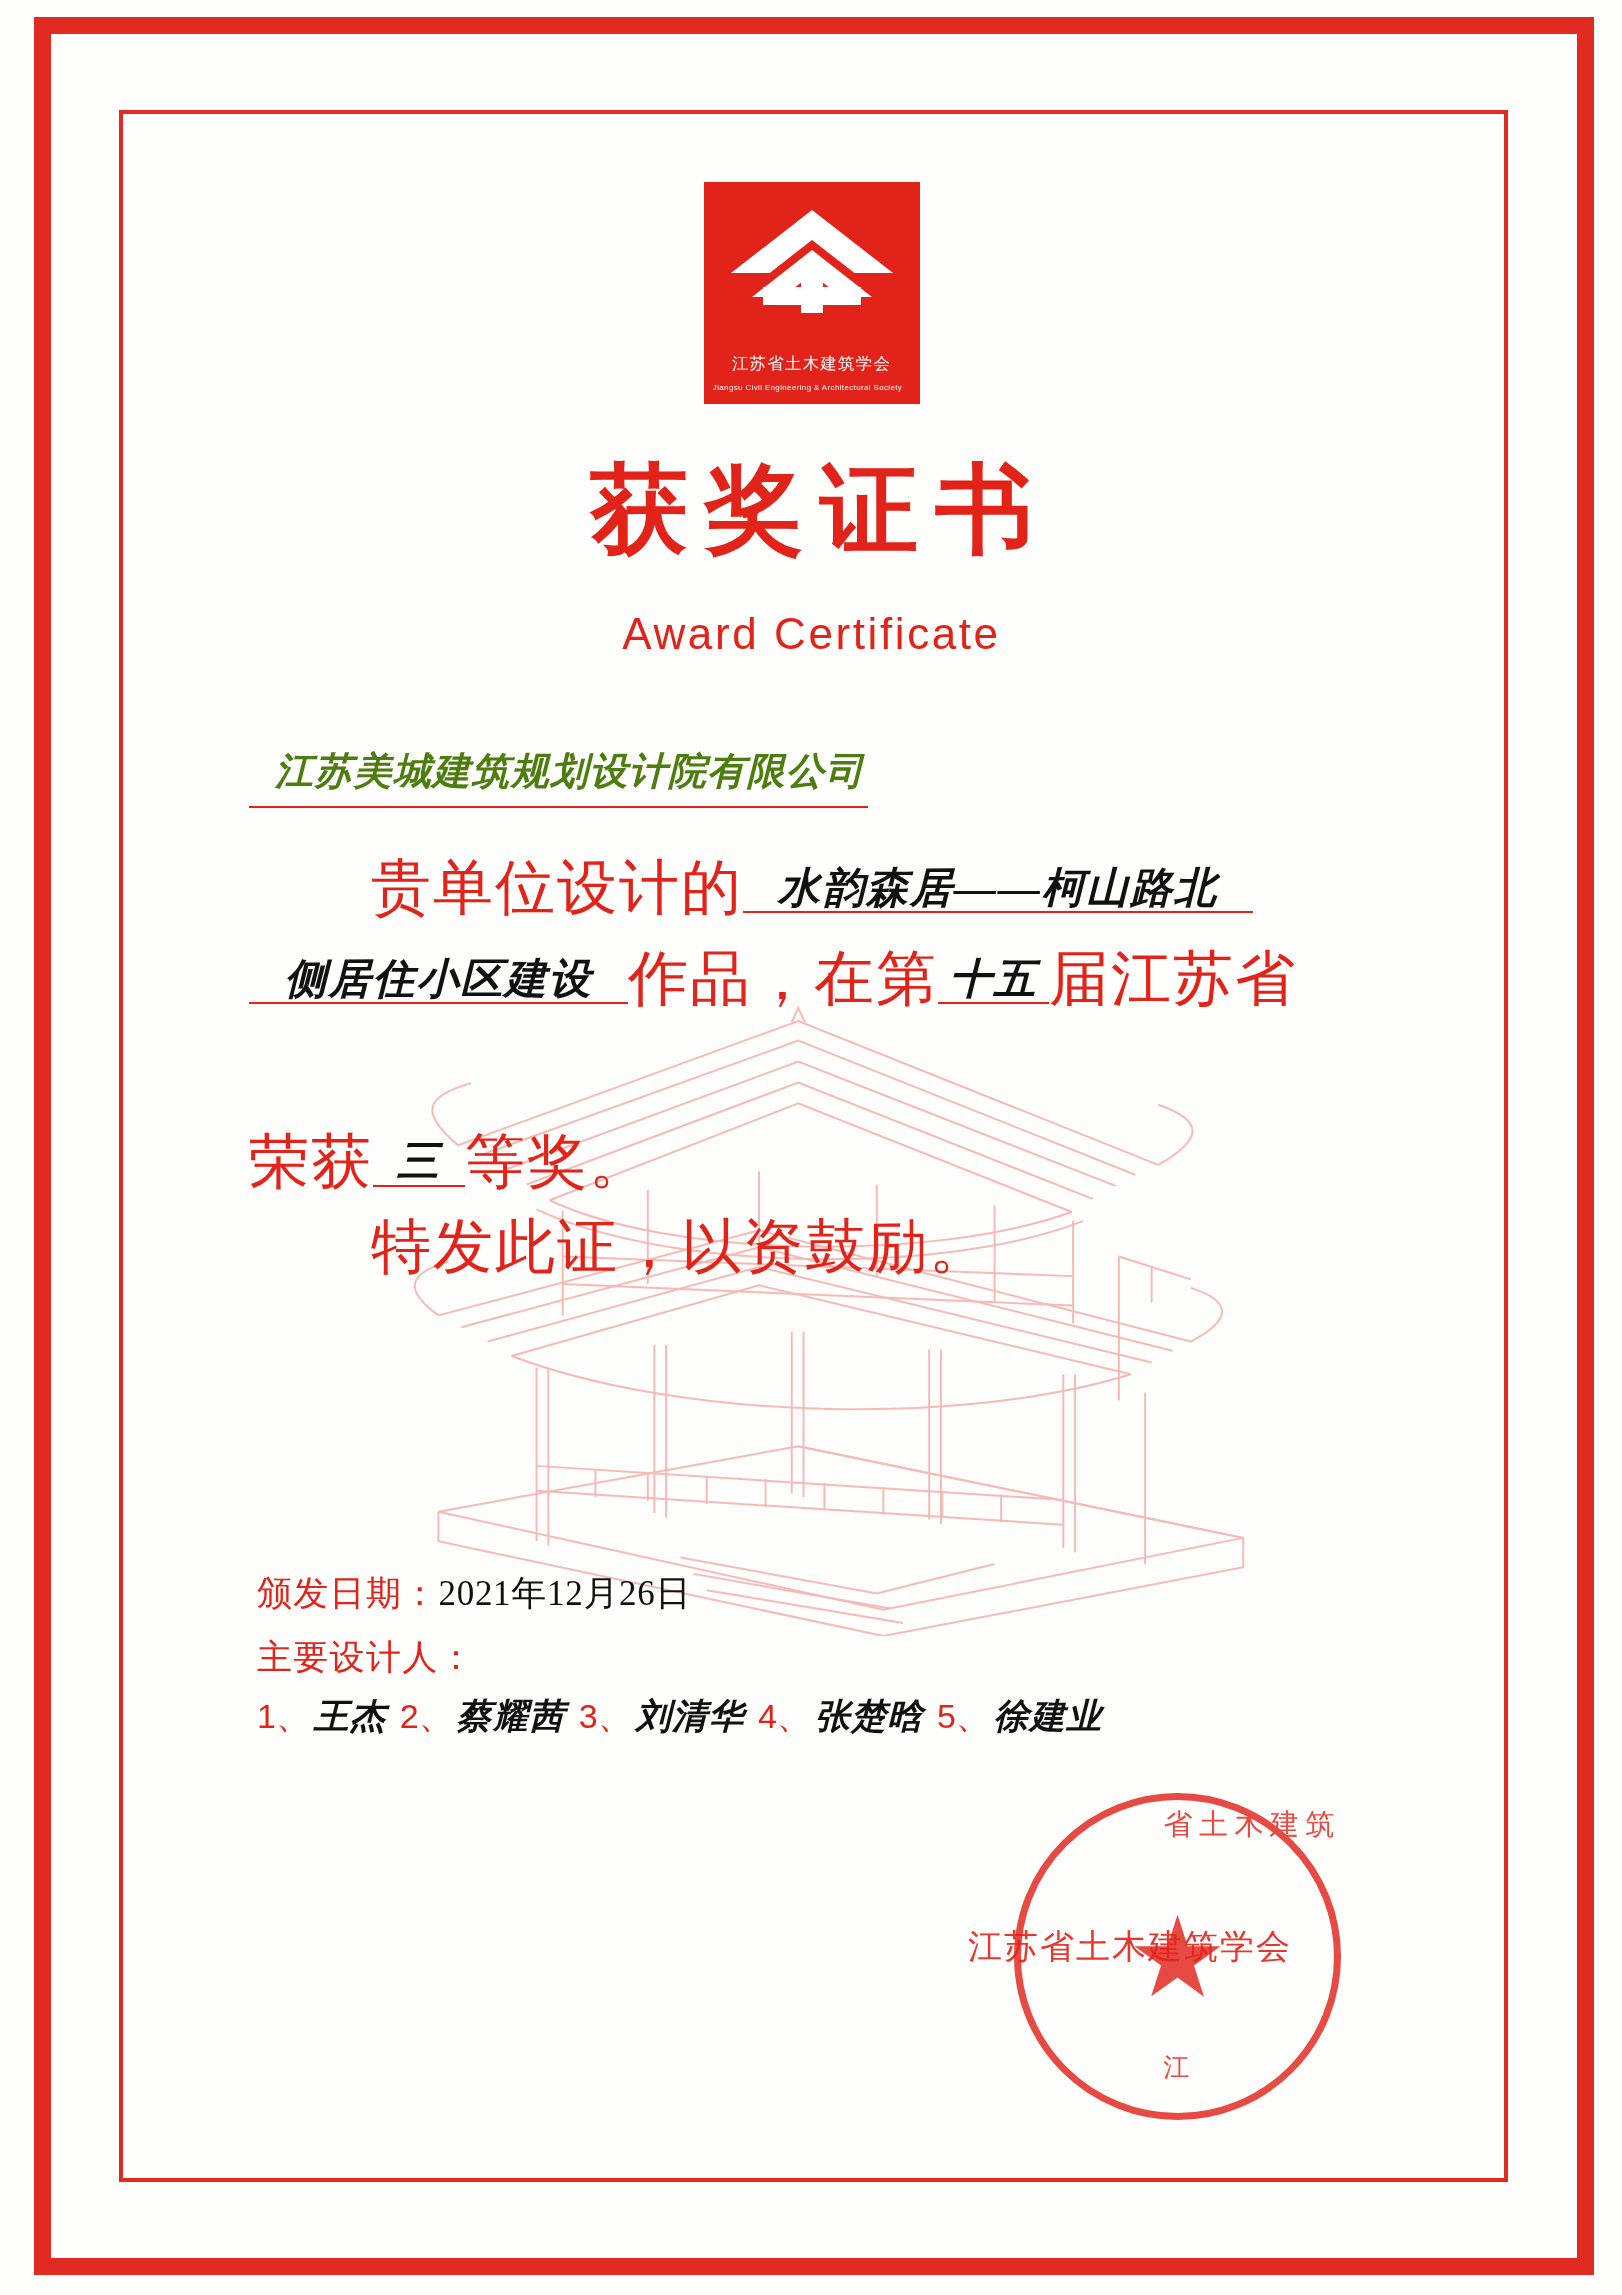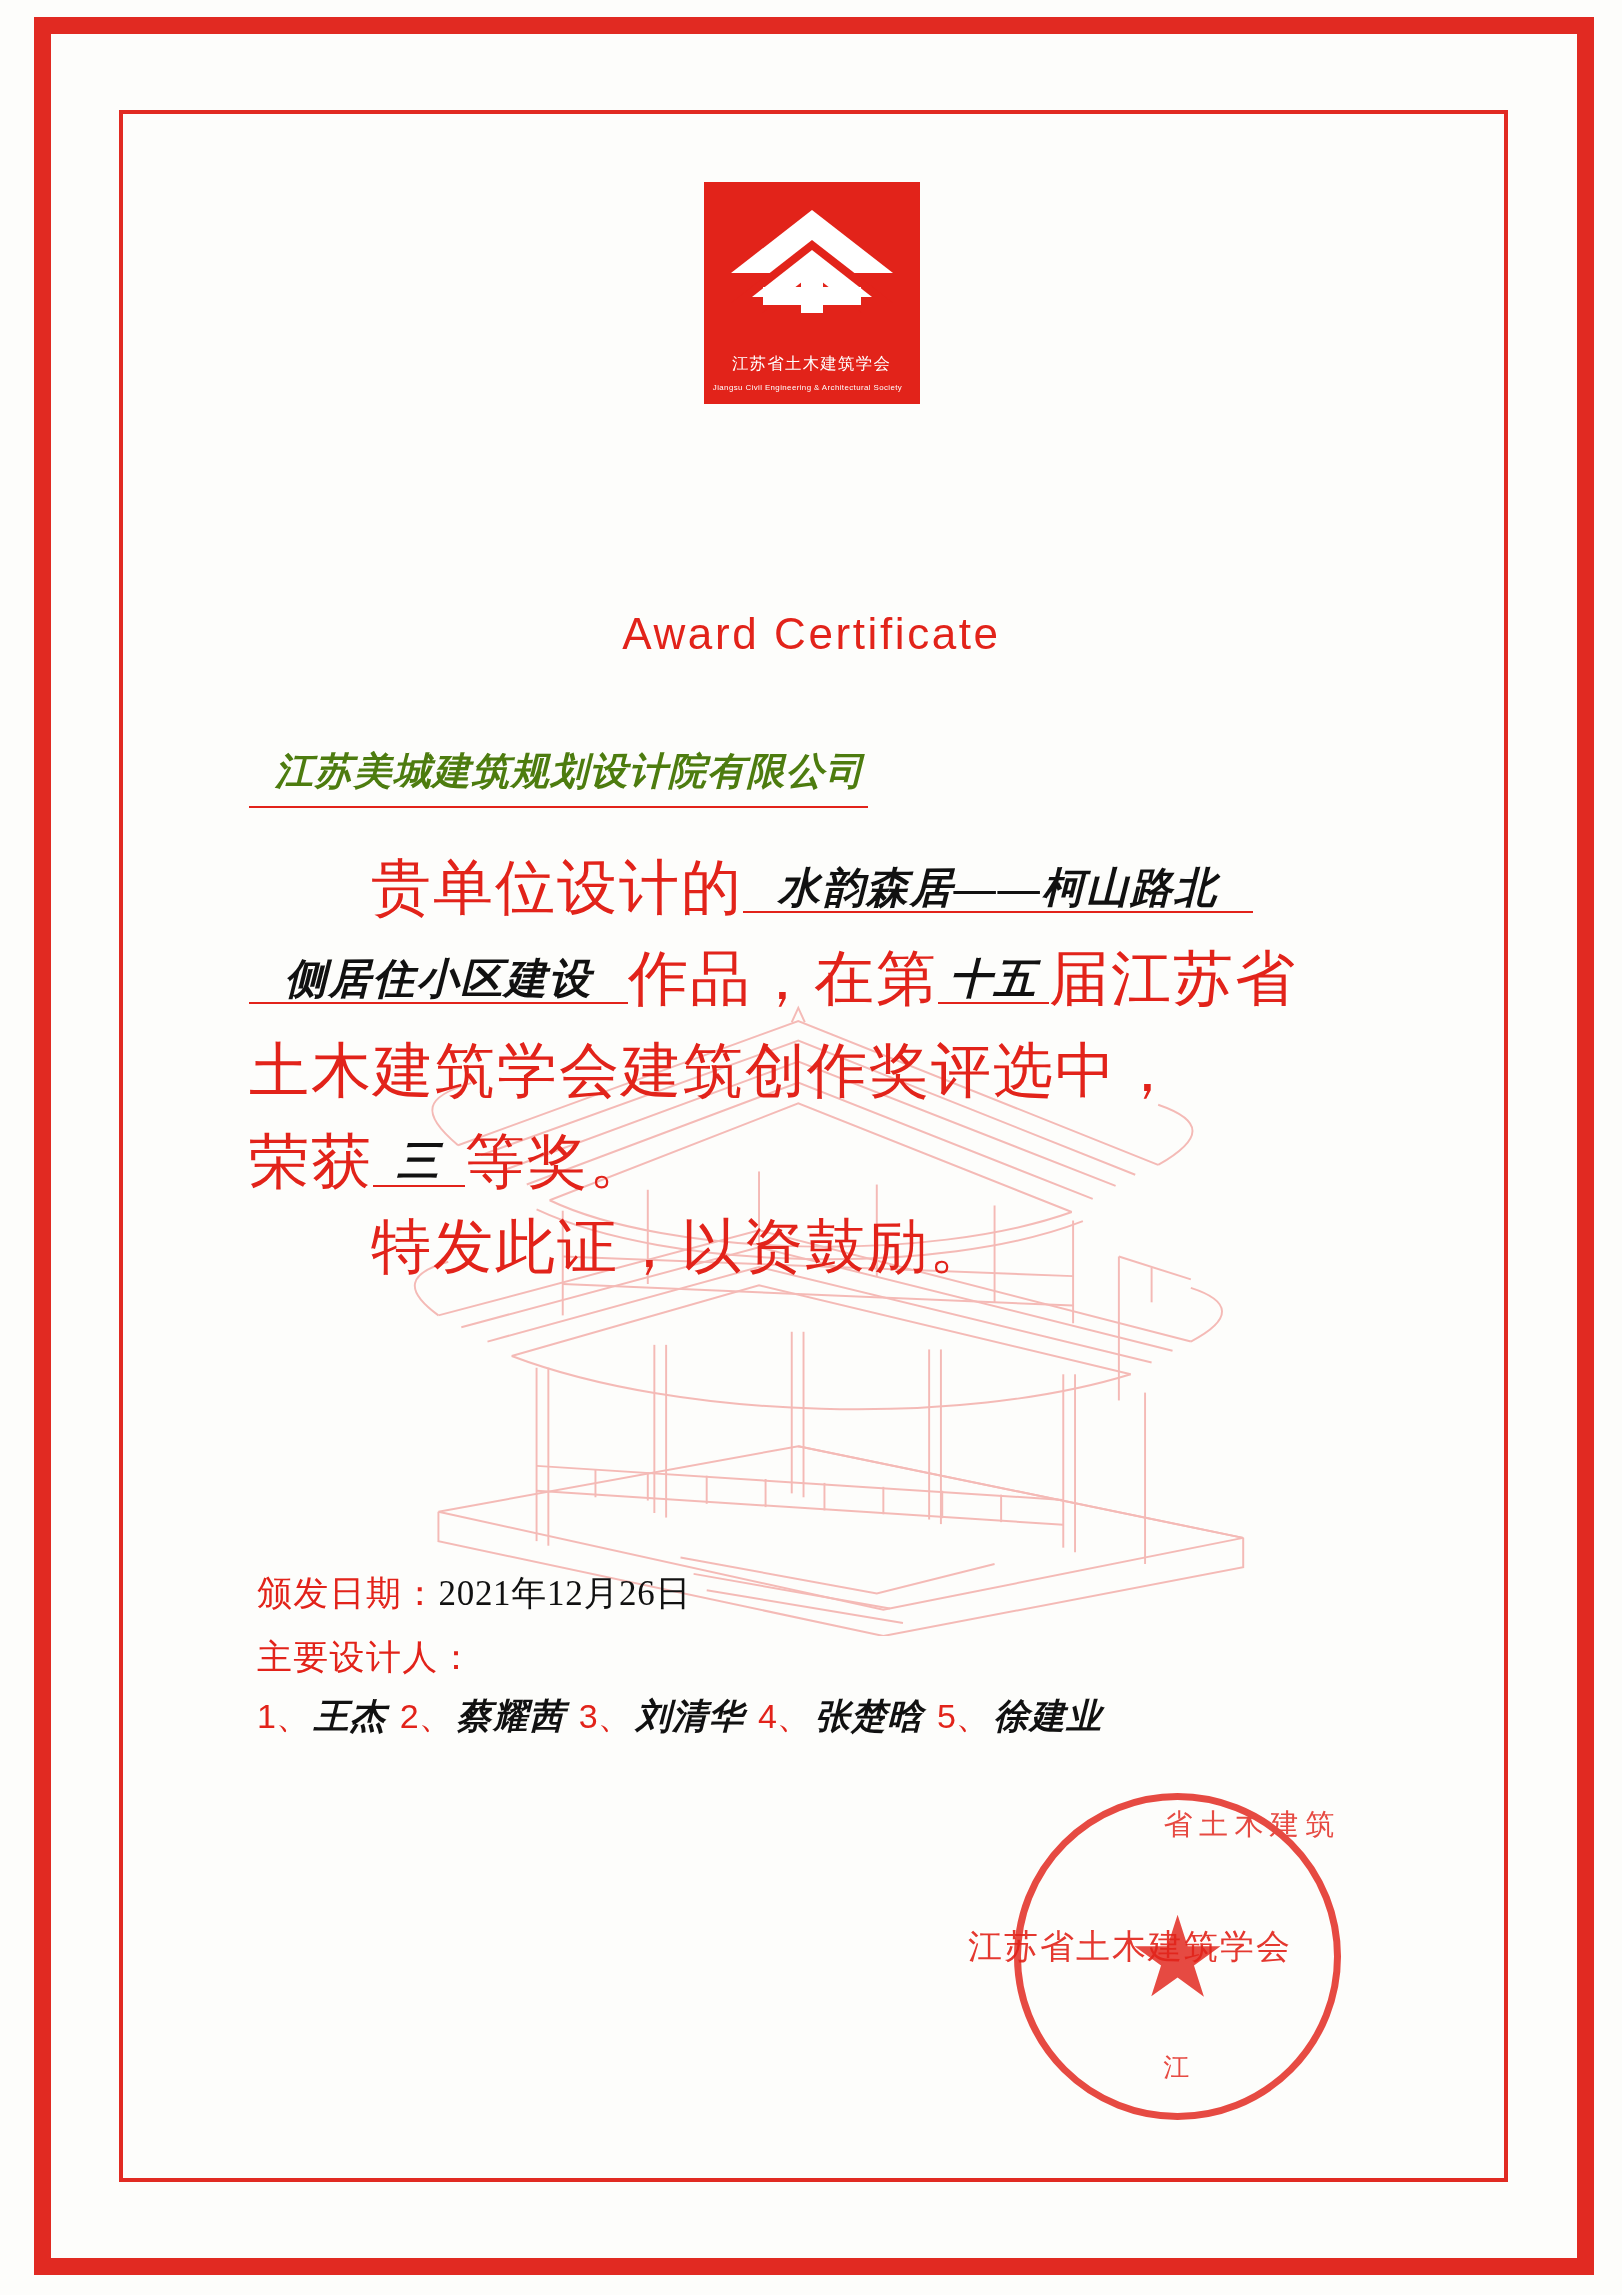--- a/index.html
+++ b/index.html
@@ -406,32 +406,33 @@
       <div class="chev chev2"></div>
       <div class="chev chev2b"></div>
       <div class="bar-v"></div>
       <div class="bar-h"></div>
       <div class="mask-left"></div>
       <div class="logo-text-cn">江苏省土木建筑学会</div>
       <div class="logo-text-en">Jiangsu Civil Engineering &amp; Architectural Society</div>
     </div>
   </div>
 
+  <div class="title-cn">获奖证书</div>
   <div class="title-en">Award   Certificate</div>
 
   <div class="body-block">
 
     <div>
       <span class="org-line">江苏美城建筑规划设计院有限公司</span>
     </div>
 
     <div class="para">
       <span class="indent"></span><span>贵单位设计的</span><span class="fill fill-wide">水韵森居——柯山路北</span><br>
       <span class="fill fill-mid">侧居住小区建设</span><span>作品，在第</span><span class="fill fill-small">十五</span><span>届江苏省</span><br>
-      <span>土木建筑学会建筑创作奖评选中，</span><br>
+      <br>
       <span>荣获</span><span class="fill fill-tiny">三</span><span>等奖。</span>
     </div>
 
     <div class="para-last">
       <span class="indent"></span><span>特发此证，以资鼓励。</span>
     </div>
   </div>
 
   <div class="footer">
     <div class="date-line">

